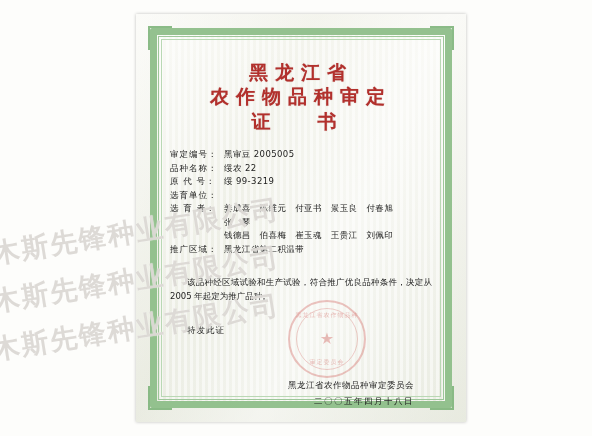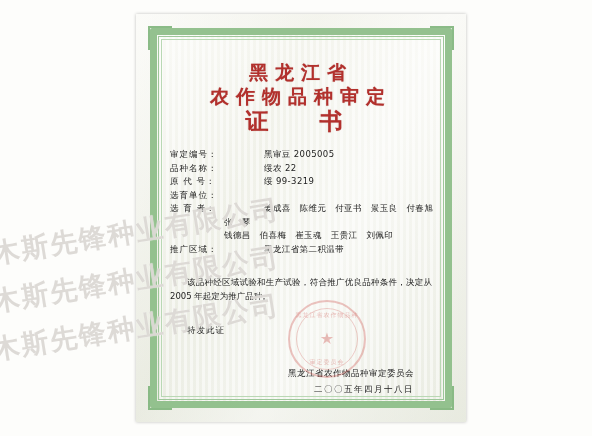--- a/index.html
+++ b/index.html
@@ -96,33 +96,32 @@
     font-family: "DejaVu Sans", sans-serif;
     font-weight: bold;
     padding-top: 12px;
   }
   .title-line {
     letter-spacing: 7px;
     text-shadow: 0 0 1px rgba(140,30,30,0.4);
   }
   #title-line1 { font-size: 19px; line-height: 24px; }
   #title-line2 { font-size: 19px; line-height: 24px; }
-  #title-line3 { font-size: 23px; line-height: 26px; letter-spacing: 14px; }
+  #title-line3 { font-size: 19px; line-height: 26px; letter-spacing: 14px; }
 
   #fields {
     margin-top: 14px;
     color: #1b1b1b;
     font-size: 8.5px;
     line-height: 13.5px;
   }
   .field-row {
     display: flex;
     align-items: flex-end;
     white-space: nowrap;
-    gap: 40px;
   }
   .field-label {
     width: 54px;
     flex: 0 0 54px;
     letter-spacing: 1px;
   }
   .field-value {
     flex: 1 1 auto;
     letter-spacing: 0.4px;
   }
@@ -139,21 +138,21 @@
     text-indent: 17px;
   }
   #this-certify {
     margin-top: 22px;
     color: #1b1b1b;
     font-size: 8.5px;
     text-indent: 17px;
     letter-spacing: 1px;
   }
   #issuer-block {
-    margin-top: 28px;
+    margin-top: 40px;
     text-align: right;
     color: #1b1b1b;
     font-size: 8.5px;
     line-height: 16px;
     padding-right: 18px;
   }
   #issuer-name { letter-spacing: 0.5px; }
   #issue-date { letter-spacing: 1.5px; }
 
   

